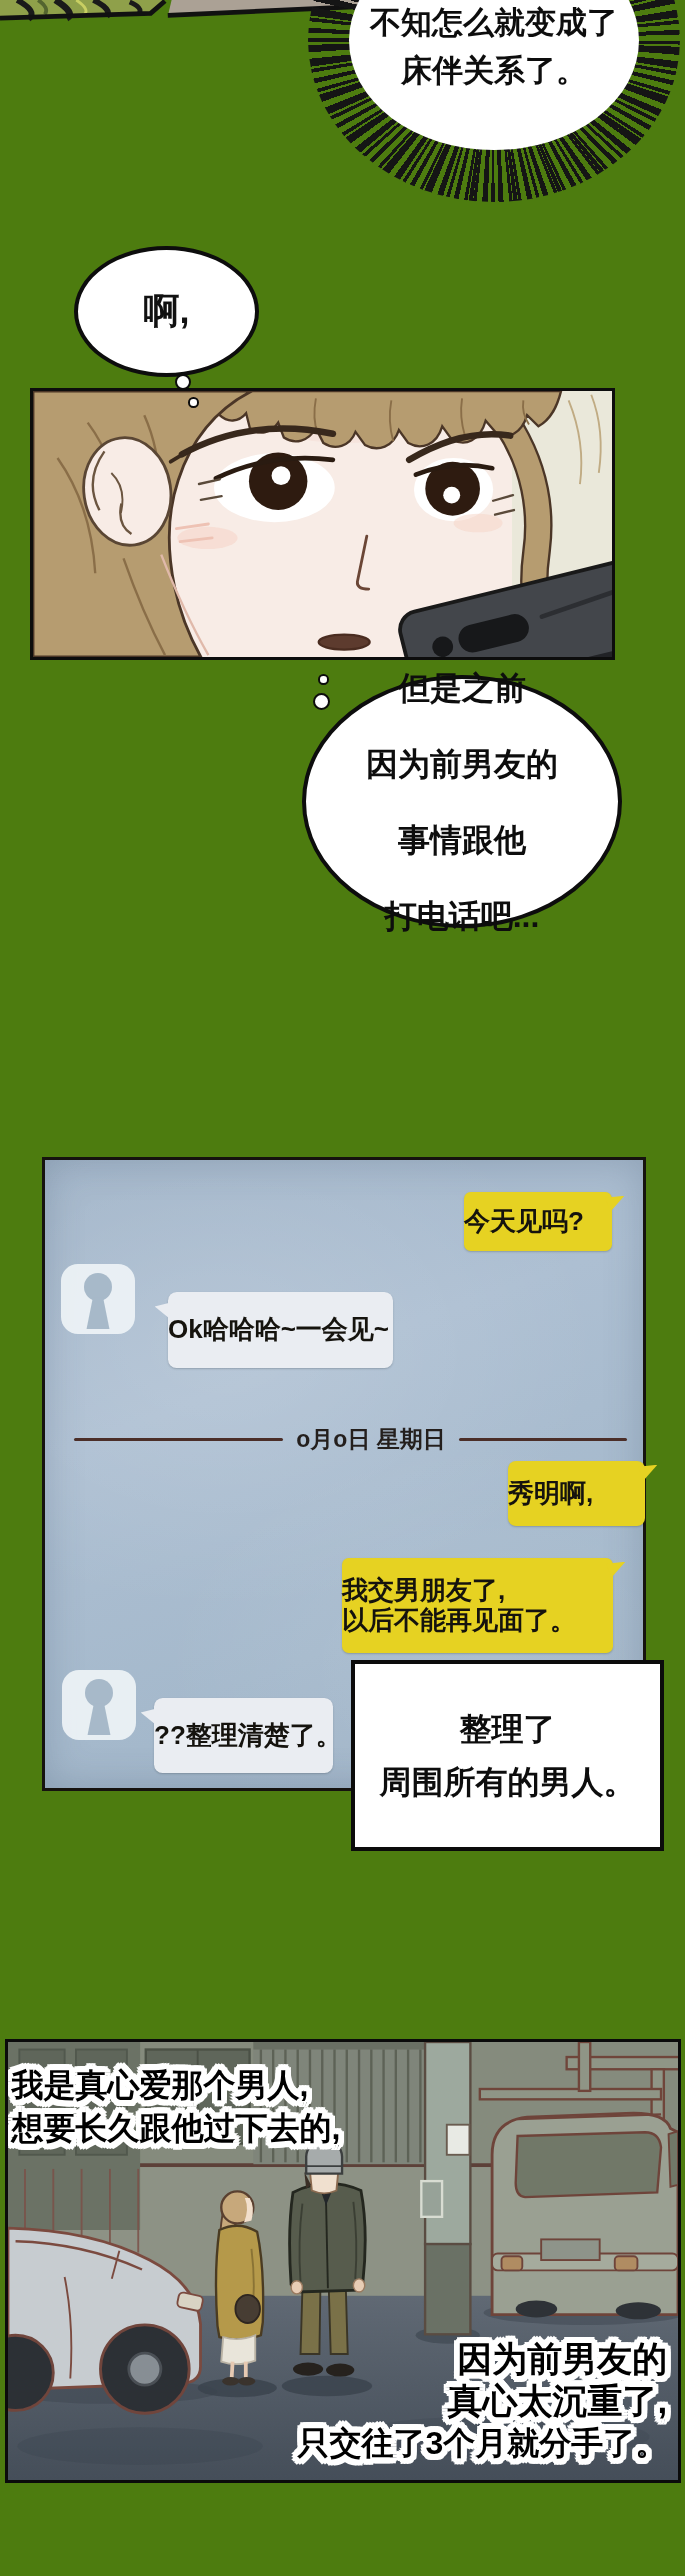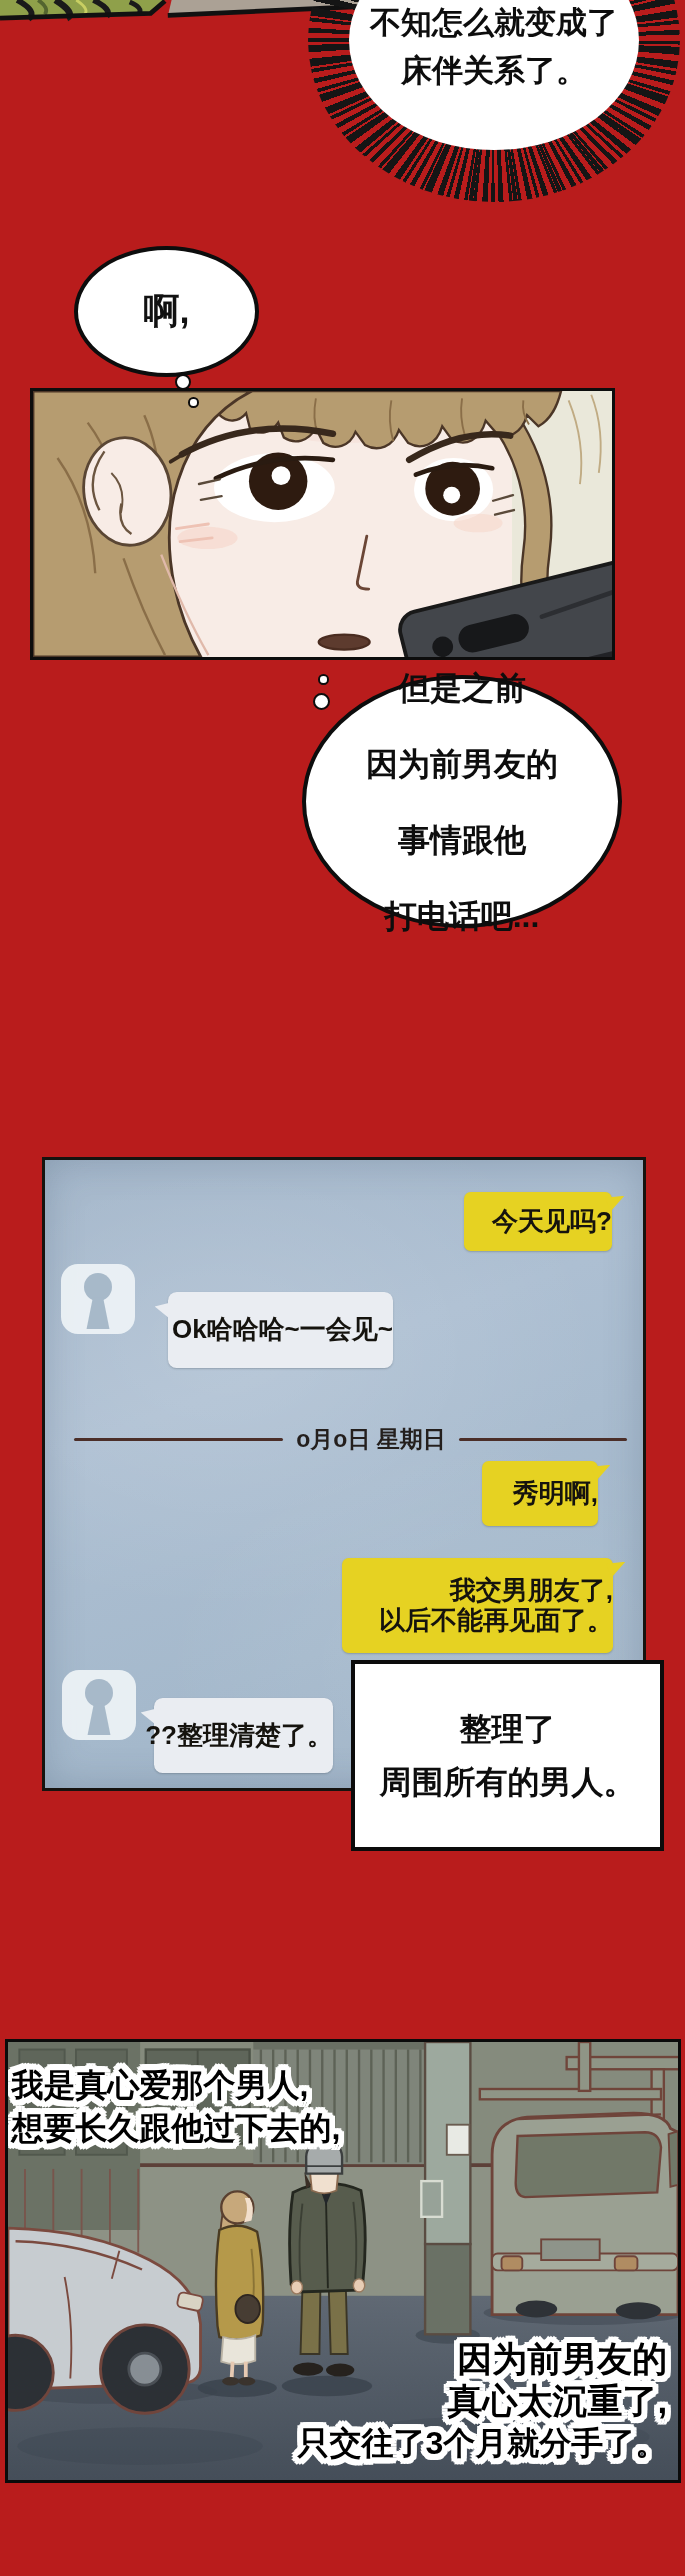--- a/index.html
+++ b/index.html
@@ -1,18 +1,18 @@
 <!DOCTYPE html>
 <html><head>
 <meta charset="utf-8">
 <style>
   * { box-sizing: border-box; margin: 0; padding: 0; }
   html,body { background:#fff; }
   body { font-family: "Liberation Sans", "DejaVu Sans", sans-serif; }
-  #page { position: relative; width: 686px; height: 2576px; background: #b91c1c; overflow: hidden; margin: 0 auto; }
+  #page { position: relative; width: 686px; height: 2576px; background: #4d7c0f; overflow: hidden; margin: 0 auto; }
 
   
   .sliver-svg { position:absolute; left:0; top:0; }
 
   
   .burst-outer {
     position:absolute; left:308px; top:-122px; width:372px; height:324px;
     border-radius:50%;
     background:
       repeating-conic-gradient(from 2deg, #151515 0deg 1.5deg, transparent 1.5deg 5.3deg),
@@ -65,21 +65,21 @@
   
   .chat-panel {
     position:absolute; left:42px; top:1157px; width:604px; height:634px;
     border:3.8px solid #16130f; z-index:1;
     background:
       radial-gradient(90% 60% at 30% 30%, rgba(255,255,255,.14), rgba(255,255,255,0) 70%),
       radial-gradient(80% 50% at 75% 80%, rgba(255,255,255,.10), rgba(255,255,255,0) 70%),
       linear-gradient(160deg, #a2b5c9 0%, #adbfd2 35%, #a5b9cc 70%, #9db1c5 100%);
     box-shadow: inset 0 0 38px rgba(60,80,105,.25);
   }
-  .chat-bubble { position:absolute; display:flex; flex-direction:column; justify-content:center; align-items:flex-end; }
+  .chat-bubble { position:absolute; display:flex; flex-direction:column; justify-content:center; align-items:flex-start; }
   .chat-bubble .msg { font-size:26px; font-weight:600; color:#15130e; line-height:29.5px; white-space:nowrap; }
   .bubble-yellow { background:#e6d222; border-radius:6.7px; box-shadow:0 1px 1.9px rgba(40,50,40,.25); }
   .bubble-yellow::after {
     content:""; position:absolute; right:-12.4px; top:3.8px; width:19px; height:16px;
     background:#e6d222; clip-path:polygon(0 12%, 100% 0, 26% 100%);
   }
   .bubble-grey { background:#eaedf2; border-radius:8.6px; box-shadow:0 1px 1.9px rgba(40,50,60,.25); }
   .bubble-grey::before {
     content:""; position:absolute; left:-13.3px; top:9.5px; width:20px; height:17px;
     background:#eaedf2; clip-path:polygon(100% 0, 0 30%, 74% 100%);
@@ -238,21 +238,21 @@
     <div class="chat-bubble bubble-grey" style="left:123px; top:132px; width:225px; height:76px;">
       <div class="msg">Ok哈哈哈~一会见~</div>
     </div>
 
     <div class="date-divider">
       <div class="dline left"></div>
       <div class="dlabel">o月o日 星期日</div>
       <div class="dline right"></div>
     </div>
 
-    <div class="chat-bubble bubble-yellow" style="left:437px; top:301px; width:116px; height:65px;">
+    <div class="chat-bubble bubble-yellow" style="left:463px; top:301px; width:137px; height:65px;border-radius:8px;">
       <div class="msg">秀明啊,</div>
     </div>
 
     <div class="chat-bubble bubble-yellow" style="left:297px; top:398px; width:271px; height:95px;">
       <div class="msg">我交男朋友了,</div>
       <div class="msg">以后不能再见面了。</div>
     </div>
 
     <div class="avatar" style="left:17px; top:510px;">
       <div class="head"></div>

